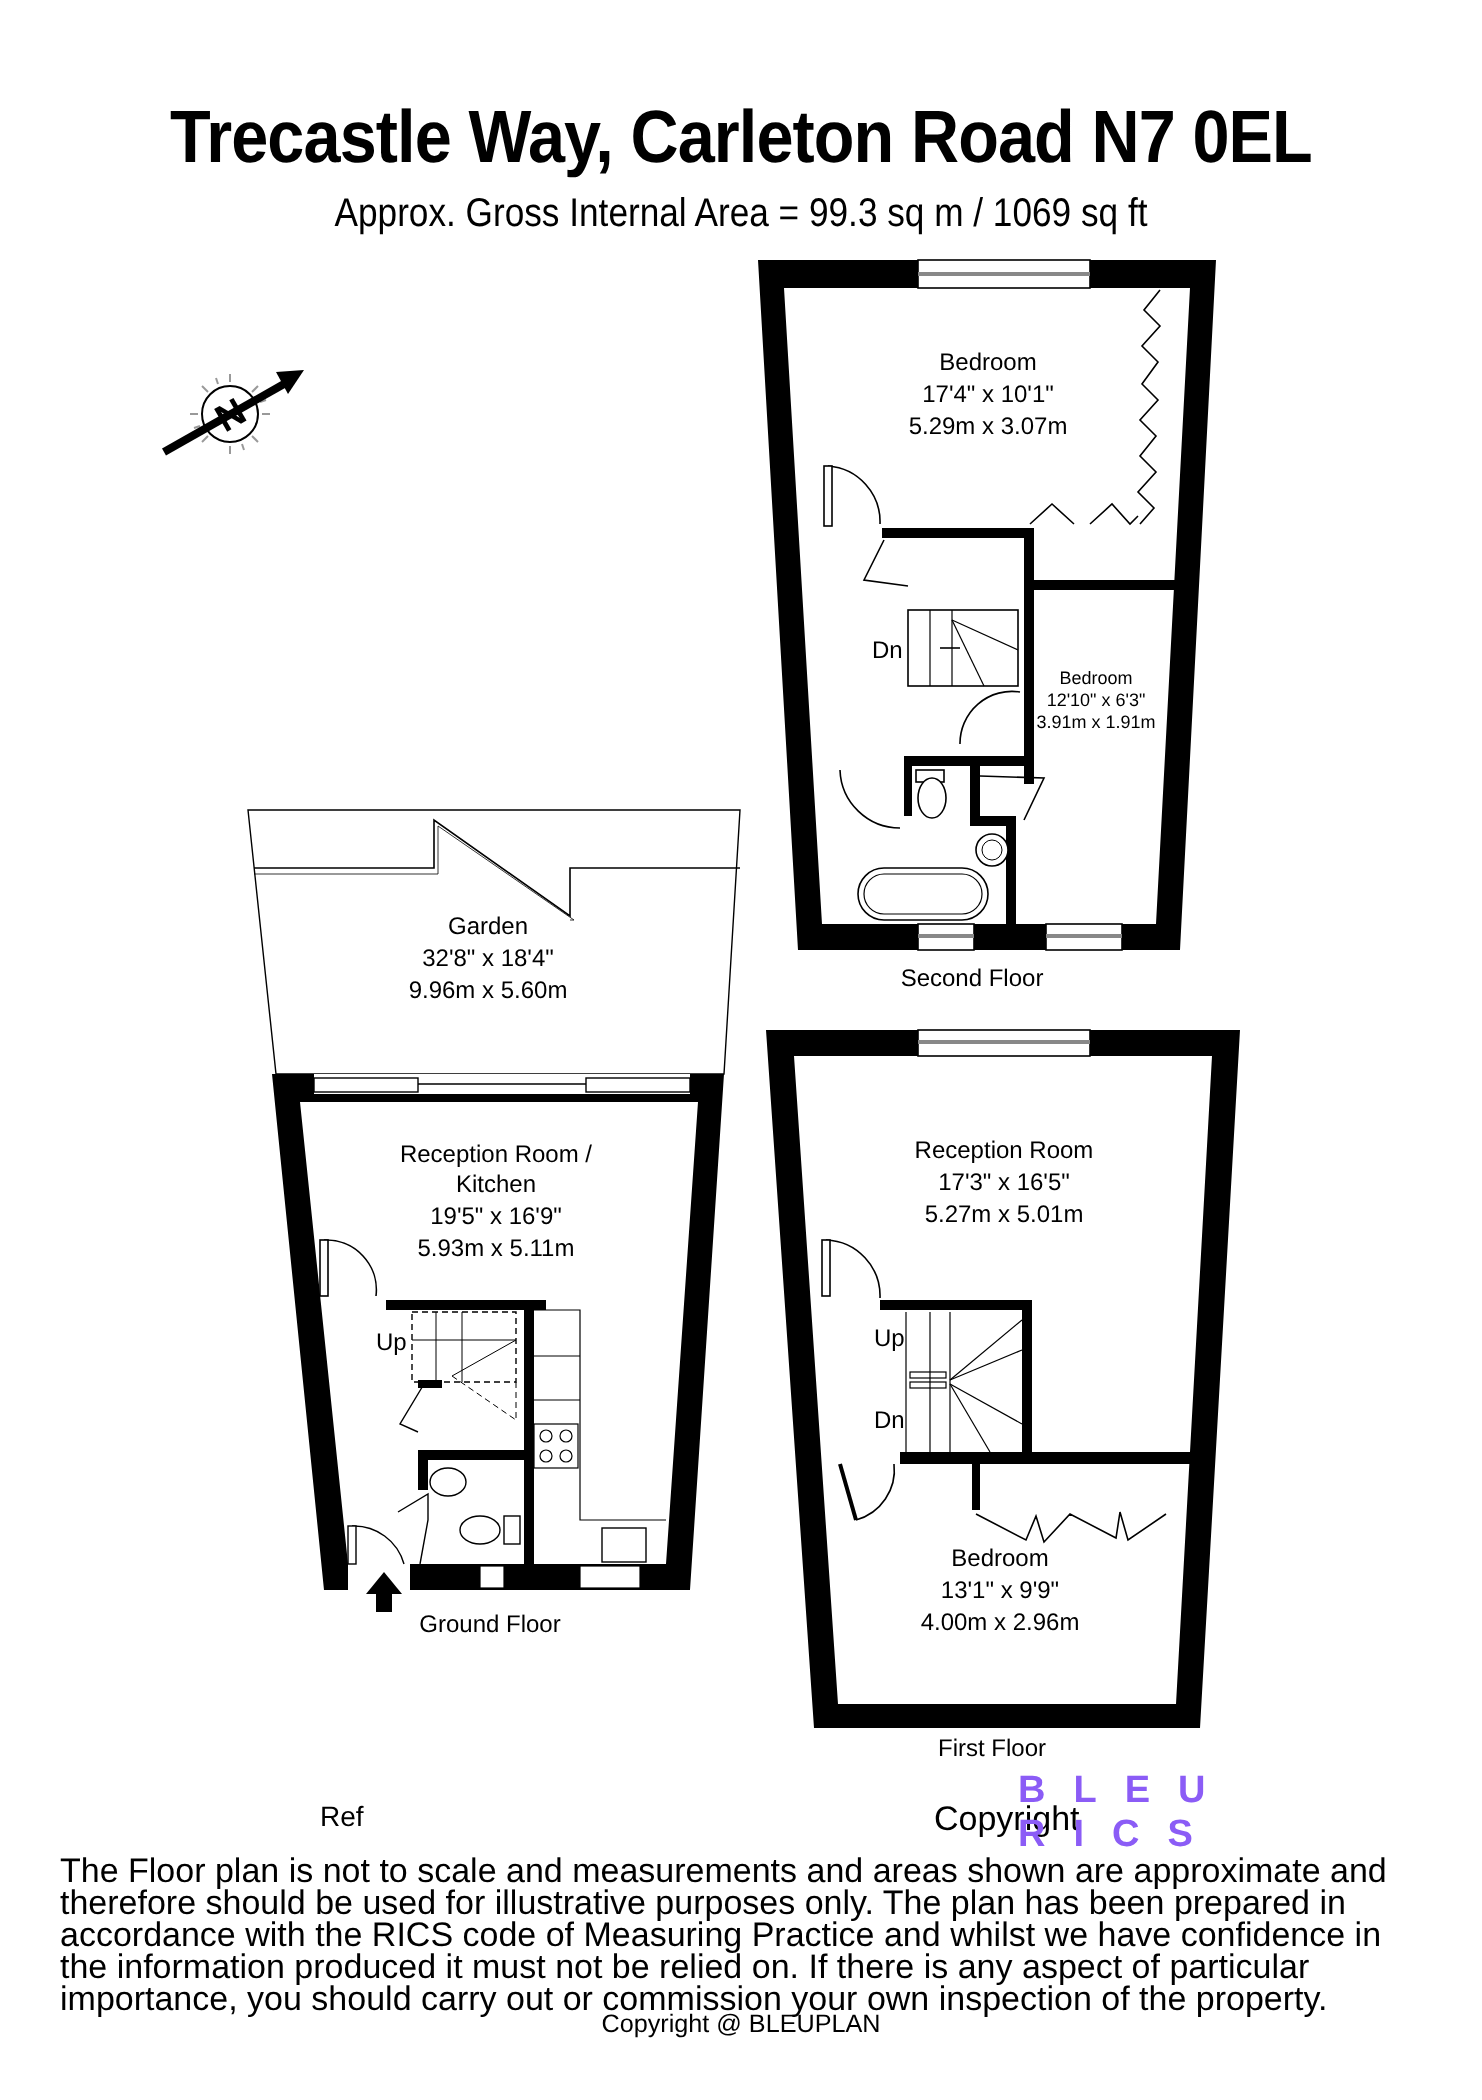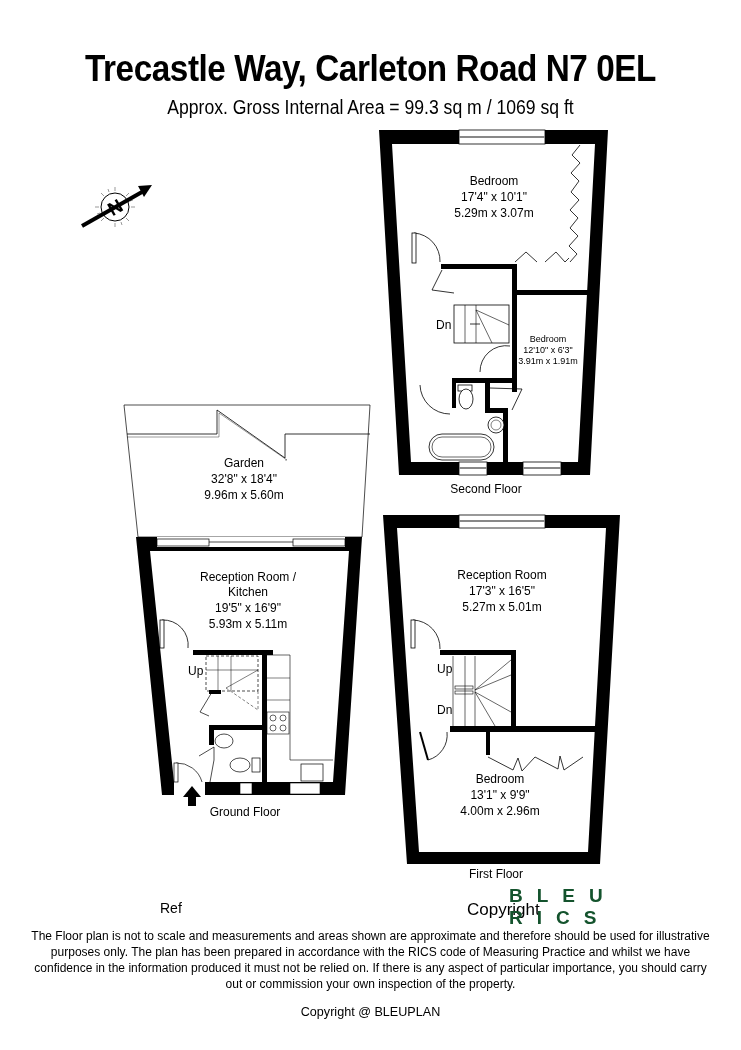--- a/index.html
+++ b/index.html
@@ -3,22 +3,22 @@
 <meta charset="utf-8">
 <style>
   html, body { margin: 0; padding: 0; background: #ffffff; }
   body { width: 741px; height: 1050px; position: relative; overflow: hidden; font-family: "Liberation Sans", sans-serif; color: #000; }
   .title { position: absolute; left: 0; width: 741px; top: 48px; text-align: center; font-family: "Liberation Sans", sans-serif; font-weight: bold; font-size: 37px; letter-spacing: -0.5px; transform: scaleX(0.9); transform-origin: center; }
   .subtitle { position: absolute; left: 0; width: 741px; top: 96px; text-align: center; font-size: 20px; transform: scaleX(0.88); transform-origin: center; }
   svg.plan { position: absolute; left: 0; top: 0; }
   .lbl { font-family: "Liberation Sans", sans-serif; fill: #000; }
   .ref { position: absolute; left: 160px; top: 900px; font-size: 14px; }
   .copyright-lbl { position: absolute; left: 433px; top: 900px; font-size: 17px; margin-left: 34px; }
-  .logo { position: absolute; left: 509px; top: 885px; color: #14532d; font-weight: bold; font-size: 19px; line-height: 22px; letter-spacing: 14px; font-family: "Liberation Sans", sans-serif; }
-  .disclaimer { position: absolute; left: 30px; width: 681px; top: 928px; text-align: center; font-size: 12px; line-height: 16px; }
+  .logo { position: absolute; left: 509px; top: 885px; color: #8b5cf6; font-weight: bold; font-size: 19px; line-height: 22px; letter-spacing: 14px; font-family: "Liberation Sans", sans-serif; }
+  .disclaimer { position: absolute; left: 30px; width: 681px; top: 928px; text-align: left; font-size: 17px; line-height: 16px; }
   .copy2 { position: absolute; left: 0; width: 741px; top: 989px; text-align: center; font-size: 12.6px; margin-top: 16px; }
 </style>
 </head>
 <body>
 
 <div class="title">Trecastle Way, Carleton Road N7 0EL</div>
 <div class="subtitle">Approx. Gross Internal Area = 99.3 sq m / 1069 sq ft</div>
 
 <svg class="plan" width="741" height="1050" viewBox="0 0 741 1050">
 

